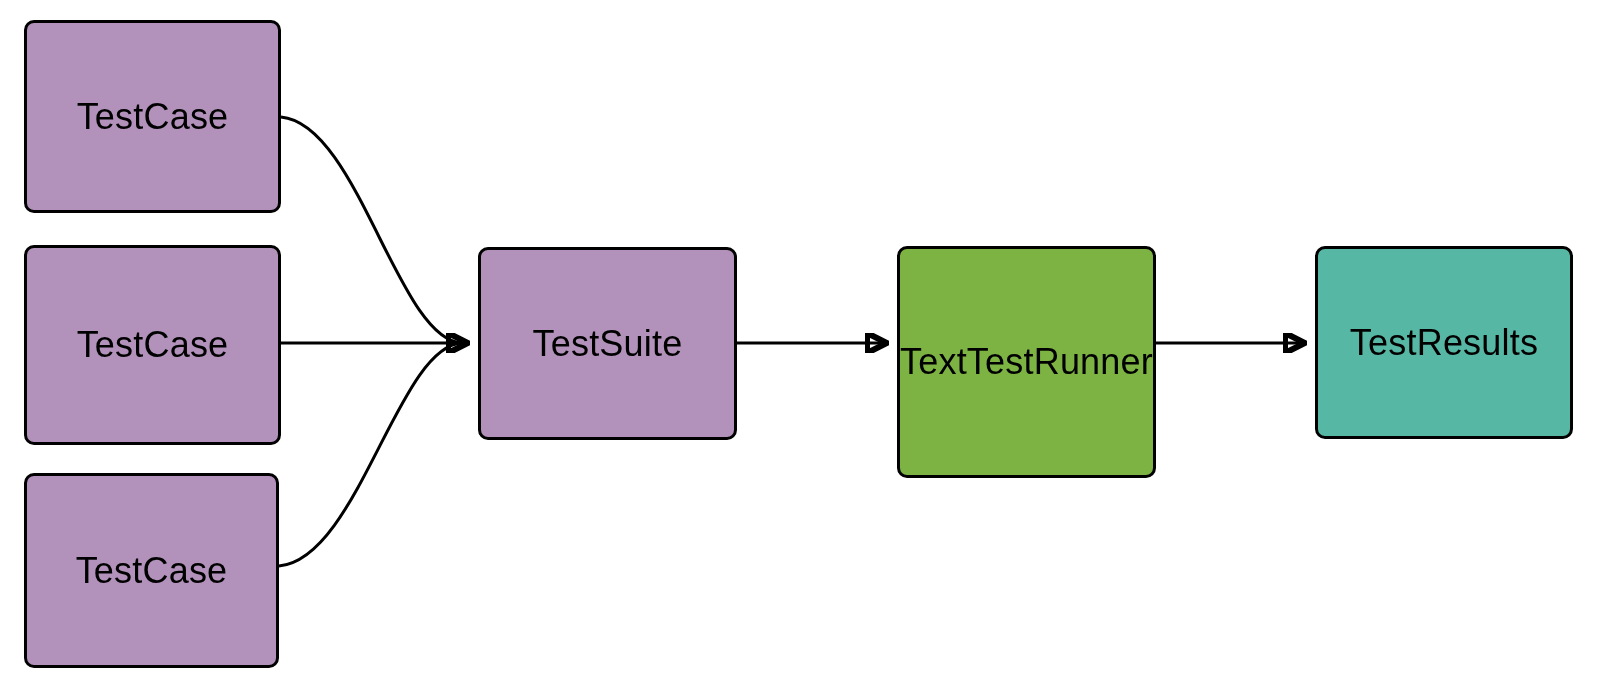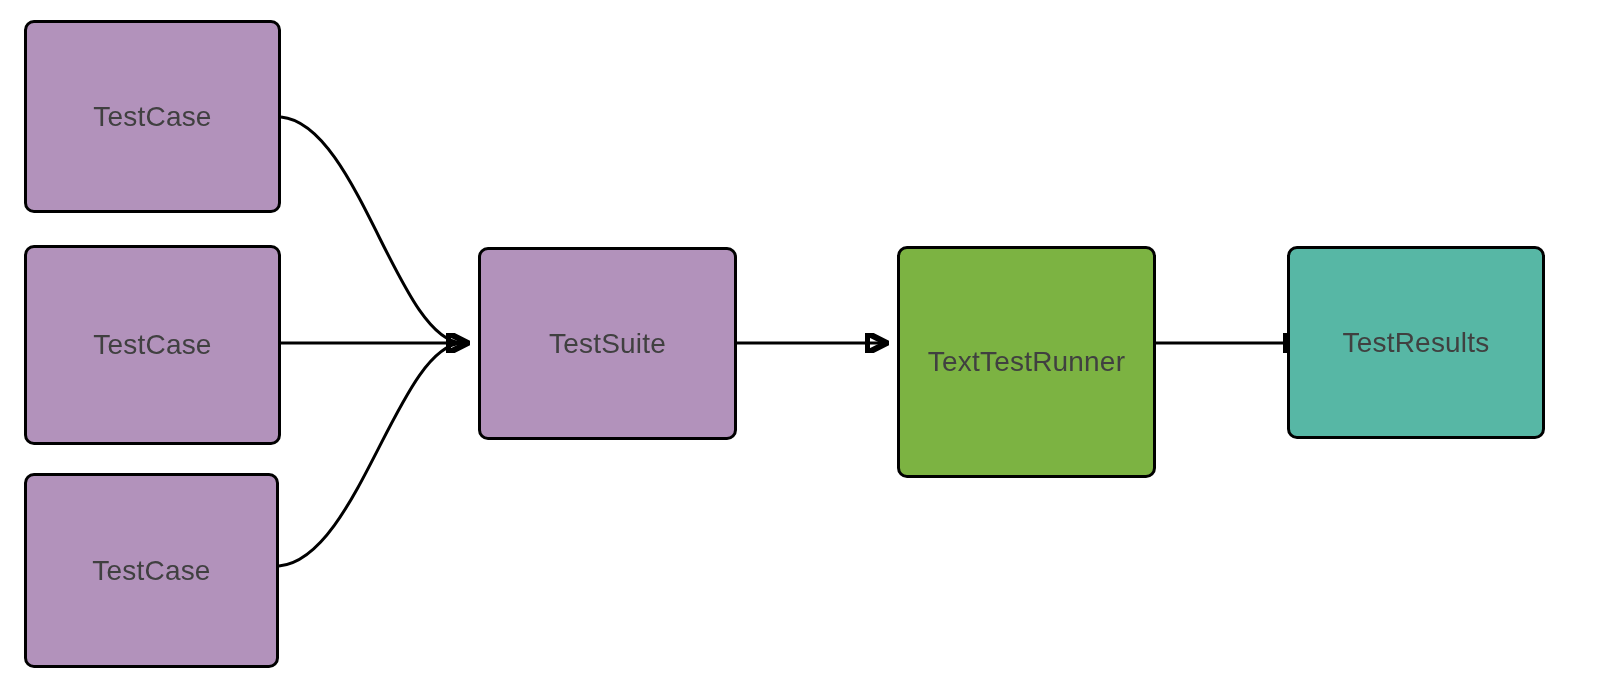--- a/index.html
+++ b/index.html
@@ -30,22 +30,22 @@
   .node {
     position: absolute;
     box-sizing: border-box;
     border: 3px solid #000000;
     border-radius: 10px;
     display: flex;
     align-items: center;
     justify-content: center;
   }
   .node .label {
-    font-size: 28px;
-    color: #404040;
+    font-size: 36px;
+    color: #000000;
     letter-spacing: 0.2px;
     white-space: nowrap;
   }
 </style>
 </head>
 <body>
 
 <div class="canvas">
 
   <svg class="edges" width="1600" height="684" viewBox="0 0 1600 684" xmlns="http://www.w3.org/2000/svg">
@@ -79,17 +79,17 @@
   </div>
 
   <div class="node" style="left: 478px; top: 247px; width: 259px; height: 193px; background: rgb(178, 146, 187);">
     <span class="label">TestSuite</span>
   </div>
 
   <div class="node" style="left: 897px; top: 246px; width: 259px; height: 232px; background: rgb(124, 179, 66);">
     <span class="label">TextTestRunner</span>
   </div>
 
-  <div class="node" style="left: 1287px; top: 246px; width: 258px; height: 193px; background: rgb(87, 183, 165);">
+  <div class="node" style="left: 1315px; top: 246px; width: 258px; height: 193px; background: rgb(87, 183, 165);">
     <span class="label">TestResults</span>
   </div>
 
 </div>
 
 </body></html>

